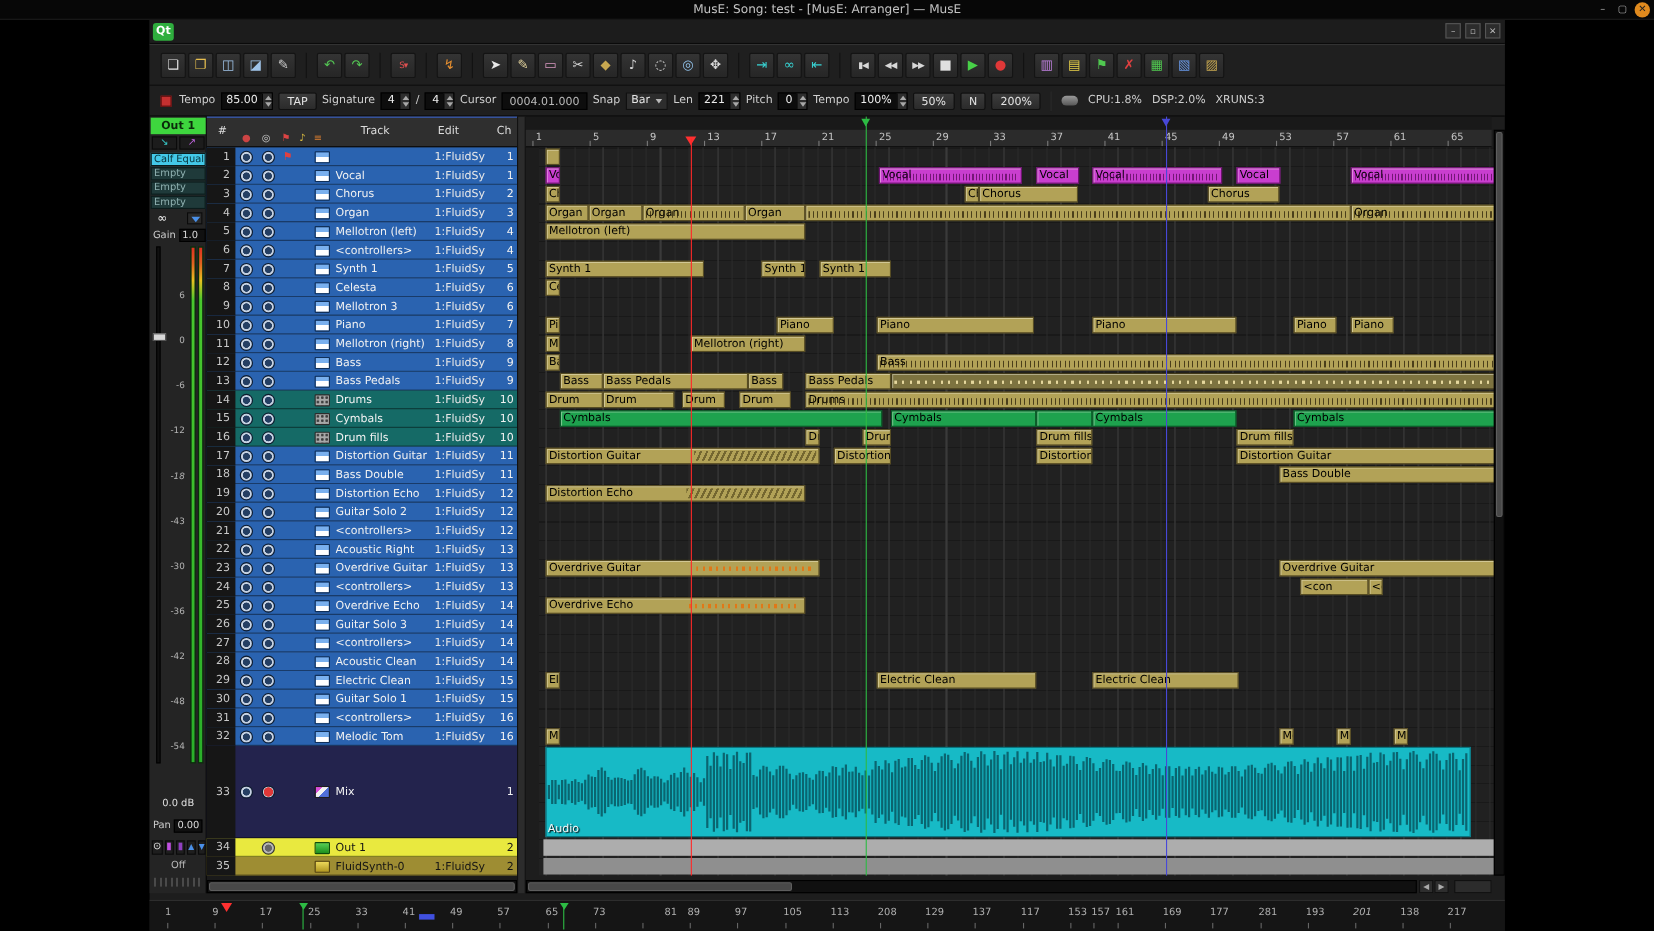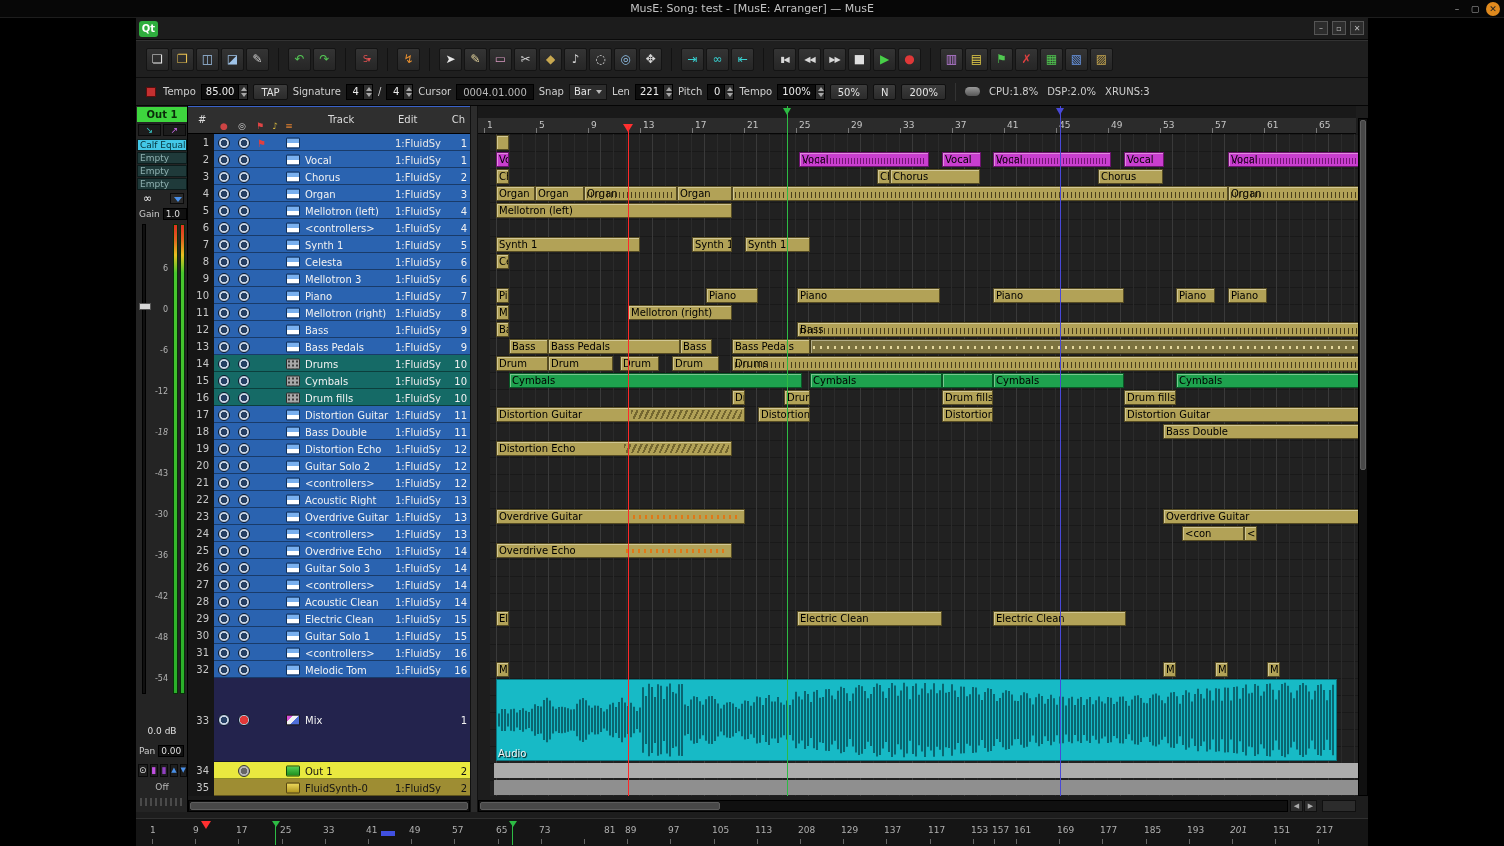--- a/index.html
+++ b/index.html
@@ -917,27 +917,27 @@
         <span class="blab" style="left: 835px;">153</span>
         <span class="btick" style="left: 837px;"></span>
         <span class="blab" style="left: 856px;">157</span>
         <span class="btick" style="left: 858px;"></span>
         <span class="blab" style="left: 878px;">161</span>
         <span class="btick" style="left: 880px;"></span>
         <span class="blab" style="left: 921px;">169</span>
         <span class="btick" style="left: 923px;"></span>
         <span class="blab" style="left: 964px;">177</span>
         <span class="btick" style="left: 966px;"></span>
-        <span class="blab" style="left: 1008px;">185</span>
+        <span class="blab" style="left: 1008px;">281</span>
         <span class="btick" style="left: 1010px;"></span>
         <span class="blab" style="left: 1051px;">193</span>
         <span class="btick" style="left: 1053px;"></span>
         <span class="blab" style="left: 1094px; font-style: italic;">201</span>
         <span class="btick" style="left: 1096px;"></span>
-        <span class="blab" style="left: 1137px;">151</span>
+        <span class="blab" style="left: 1137px;">138</span>
         <span class="btick" style="left: 1139px;"></span>
         <span class="blab" style="left: 1180px;">217</span>
         <span class="btick" style="left: 1182px;"></span>
         <div class="bplay" style="left: 65px; border-top-color: rgb(255, 48, 48);"></div>
         <div class="bflagline" style="left: 139px; background: rgb(45, 187, 68);"></div>
         <div class="bflagtri" style="left: 136px; border-top-color: rgb(45, 187, 68);"></div>
         <div class="brange" style="left: 245px; width: 14px; background: rgb(64, 80, 224);"></div>
         <div class="bflagline" style="left: 376px; background: rgb(45, 187, 68);"></div>
         <div class="bflagtri" style="left: 373px; border-top-color: rgb(45, 187, 68);"></div>
       </div>

